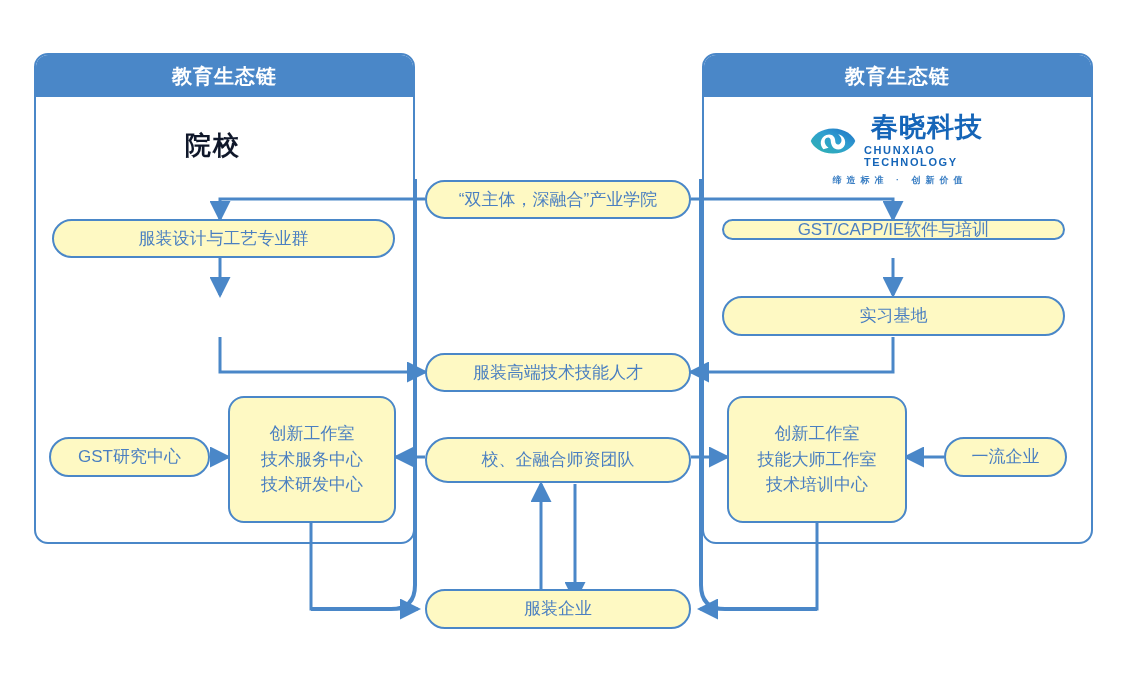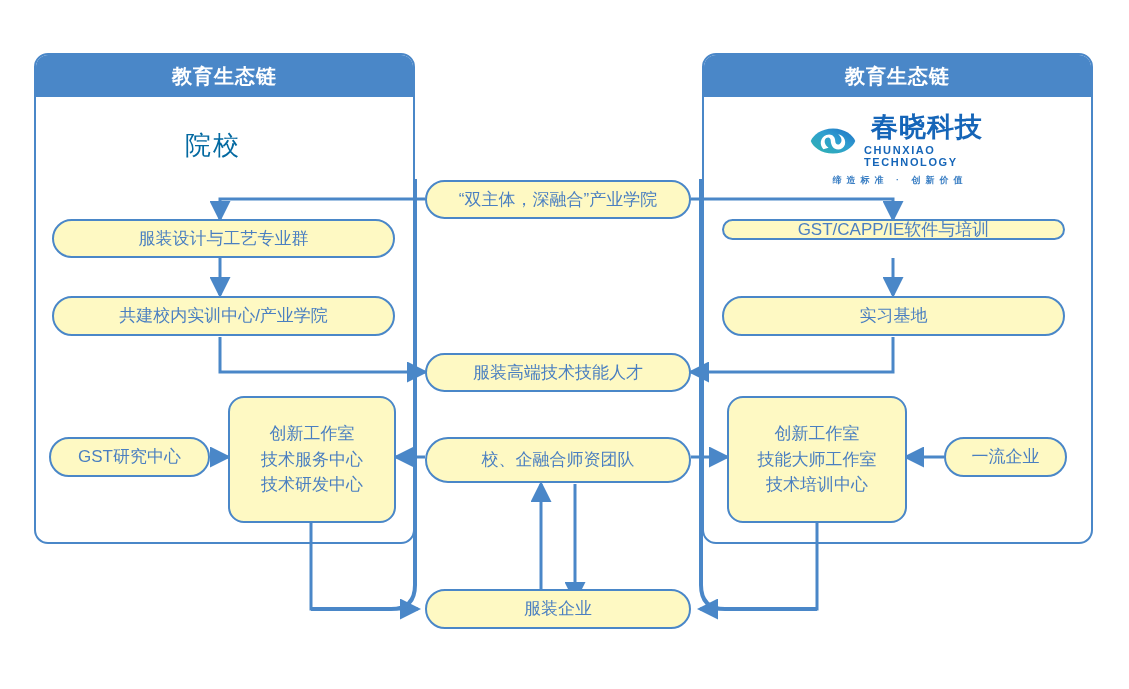--- a/index.html
+++ b/index.html
@@ -46,23 +46,23 @@
     z-index:5;
   }
   .pill{border-radius:999px;}
   .rrect{border-radius:16px;}
   .node.multi{flex-direction:column;}
   .node.multi > span{display:block;}
 
   
   .section-title{
     position:absolute;
-    color:#0369a1;
+    color:#0f172a;
     font-size:26px;
-    font-weight:normal;
+    font-weight:bold;
     letter-spacing:2px;
     z-index:5;
   }
 
   
   .logo-wrap{
     position:absolute;
     display:flex;flex-direction:column;align-items:center;
     z-index:5;
   }
@@ -135,21 +135,20 @@
 
   <div class="panel" style="left:34px;top:53px;width:381px;height:491px;">
     <div class="panel-head">教育生态链</div>
     <div class="panel-body"></div>
   </div>
 
   <div class="section-title" style="left:185px;top:128px;">院校</div>
 
   <div class="node pill" style="left:52px;top:219px;width:343px;height:39px;">服装设计与工艺专业群</div>
 
-  <div class="node pill" style="left:52px;top:296px;width:343px;height:40px;">共建校内实训中心/产业学院</div>
 
   <div class="node pill" style="left:49px;top:437px;width:161px;height:40px;">GST研究中心</div>
 
   <div class="node rrect multi" style="left:228px;top:396px;width:168px;height:127px;">
     <span>创新工作室</span>
     <span>技术服务中心</span>
     <span>技术研发中心</span>
   </div>
 
   <div class="panel" style="left:702px;top:53px;width:391px;height:491px;">

